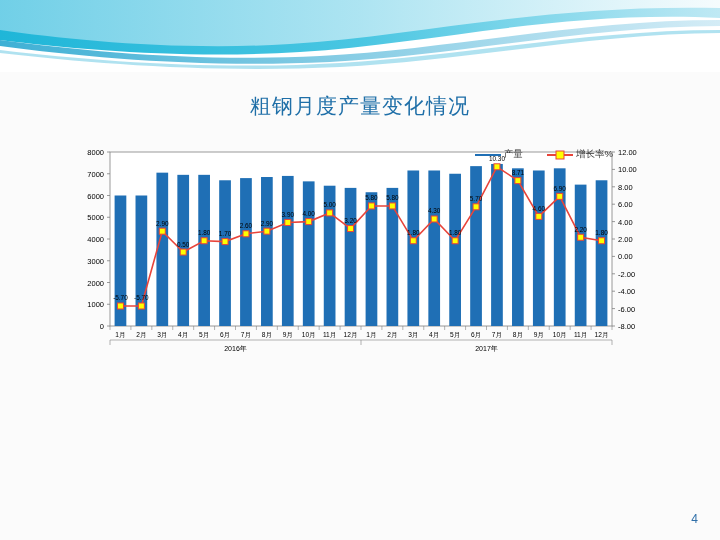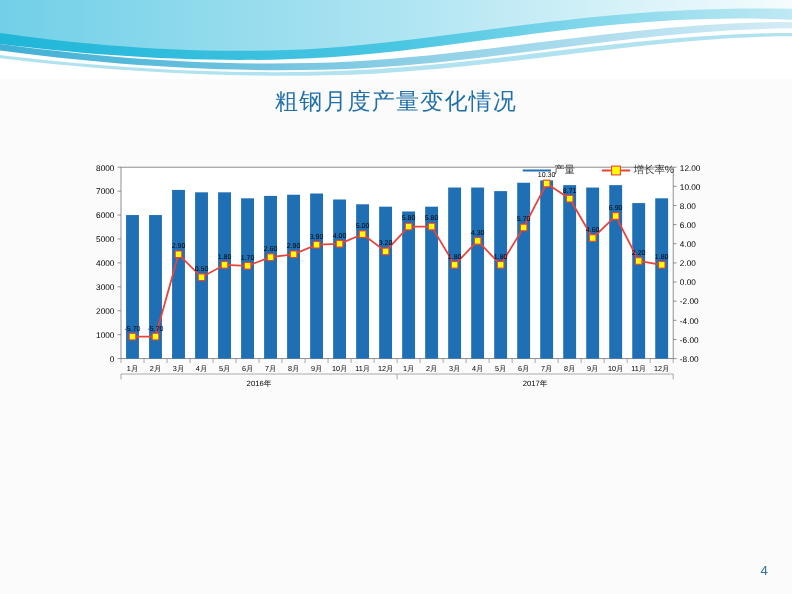--- a/index.html
+++ b/index.html
@@ -3,21 +3,21 @@
 <meta charset="utf-8">
 <style>
   html,body{margin:0;padding:0;}
   body{width:720px;height:540px;overflow:hidden;background:#ffffff;
        font-family:"Liberation Sans",sans-serif;}
   #slide{position:relative;width:720px;height:540px;background:#fbfbfb;overflow:hidden;}
 
   
   .hdr{position:absolute;left:0;top:0;width:720px;height:72px;overflow:hidden;}
 
-  .title{position:absolute;left:0;top:78px;width:720px;text-align:center;
+  .title{position:absolute;left:0;top:92px;width:720px;text-align:center;
          font-size:21px;color:#1f6fa8;letter-spacing:1px;}
 
   .pagenum{position:absolute;right:22px;bottom:14px;font-size:12px;color:#2f6fa8;}
 
   .chartwrap{position:absolute;left:66px;top:140px;width:590px;height:260px;}
   .legend{position:absolute;left:409px;top:8px;font-size:9.5px;color:#333;}
   .legend .it{display:inline-block;margin-right:22px;vertical-align:middle;}
   .legend svg{vertical-align:middle;}
   .legend span.lb{vertical-align:middle;}
 </style>

